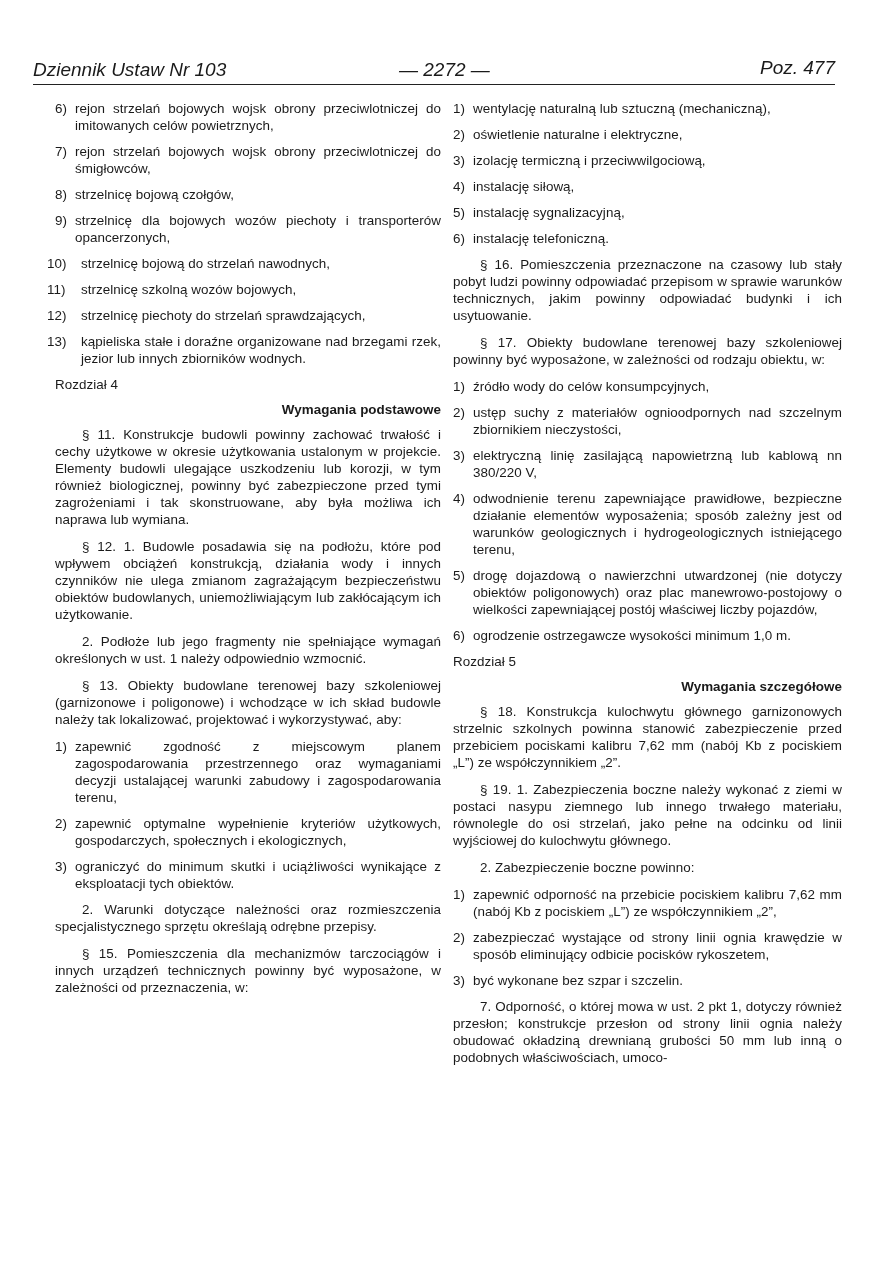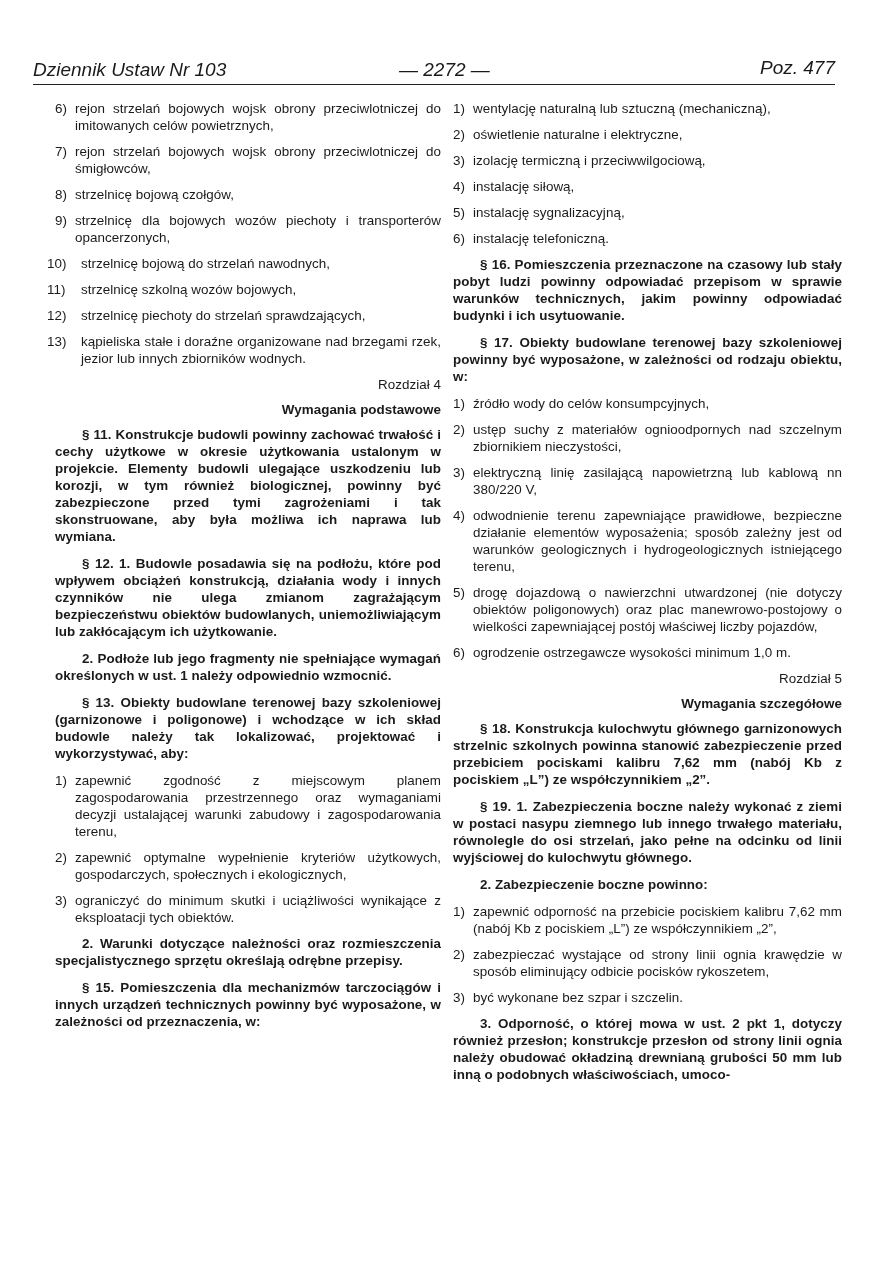--- a/index.html
+++ b/index.html
@@ -19,22 +19,22 @@
   .col {
     position: absolute; top: 100px; font-size: 13.4px; line-height: 17px;
     letter-spacing: 0.05px;
   }
   .col.left { left: 55px; width: 386px; }
   .col.right { left: 453px; width: 389px; }
   .item { position: relative; padding-left: 20px; margin-bottom: 9px; text-align: justify; }
   .item.wide { padding-left: 26px; }
   .item .num { position: absolute; left: 0; top: 0; }
   .item.wide .num { left: -8px; }
-  .para { text-indent: 27px; text-align: justify; margin-bottom: 10px; font-weight: bold; }
-  .chapter { text-align: right; margin: 4px 0 8px 0; }
+  .para { text-indent: 27px; text-align: justify; margin-bottom: 10px; }
+  .chapter { text-align: left; margin: 4px 0 8px 0; }
   .chapter-title { text-align: right; font-weight: bold; margin-bottom: 8px; }
 </style>
 </head>
 <body>
 
 <div class="header">
   <span class="left">Dziennik Ustaw Nr 103</span>
   <span class="center">— 2272 —</span>
   <span class="right">Poz. 477</span>
 </div>
@@ -87,14 +87,14 @@
   <div class="chapter-title">Wymagania szczegółowe</div>
 
   <div class="para">§ 18. Konstrukcja kulochwytu głównego garnizonowych strzelnic szkolnych powinna stanowić zabezpieczenie przed przebiciem pociskami kalibru 7,62 mm (nabój Kb z pociskiem „L”) ze współczynnikiem „2”.</div>
   <div class="para">§ 19. 1. Zabezpieczenia boczne należy wykonać z ziemi w postaci nasypu ziemnego lub innego trwałego materiału, równolegle do osi strzelań, jako pełne na odcinku od linii wyjściowej do kulochwytu głównego.</div>
   <div class="para">2. Zabezpieczenie boczne powinno:</div>
 
   <div class="item"><span class="num">1)</span><span>zapewnić odporność na przebicie pociskiem kalibru 7,62 mm (nabój Kb z pociskiem „L”) ze współczynnikiem „2”,</span></div>
   <div class="item"><span class="num">2)</span><span>zabezpieczać wystające od strony linii ognia krawędzie w sposób eliminujący odbicie pocisków rykoszetem,</span></div>
   <div class="item"><span class="num">3)</span><span>być wykonane bez szpar i szczelin.</span></div>
 
-  <div class="para">3. Odporność, o której mowa w ust. 2 pkt 1, dotyczy również przesłon; konstrukcje przesłon od strony linii ognia należy obudować okładziną drewnianą grubości 50 mm lub inną o podobnych właściwościach, umoco-</div>
+  <div class="para">7. Odporność, o której mowa w ust. 2 pkt 1, dotyczy również przesłon; konstrukcje przesłon od strony linii ognia należy obudować okładziną drewnianą grubości 50 mm lub inną o podobnych właściwościach, umoco-</div>
 </div>
 
 </body></html>

